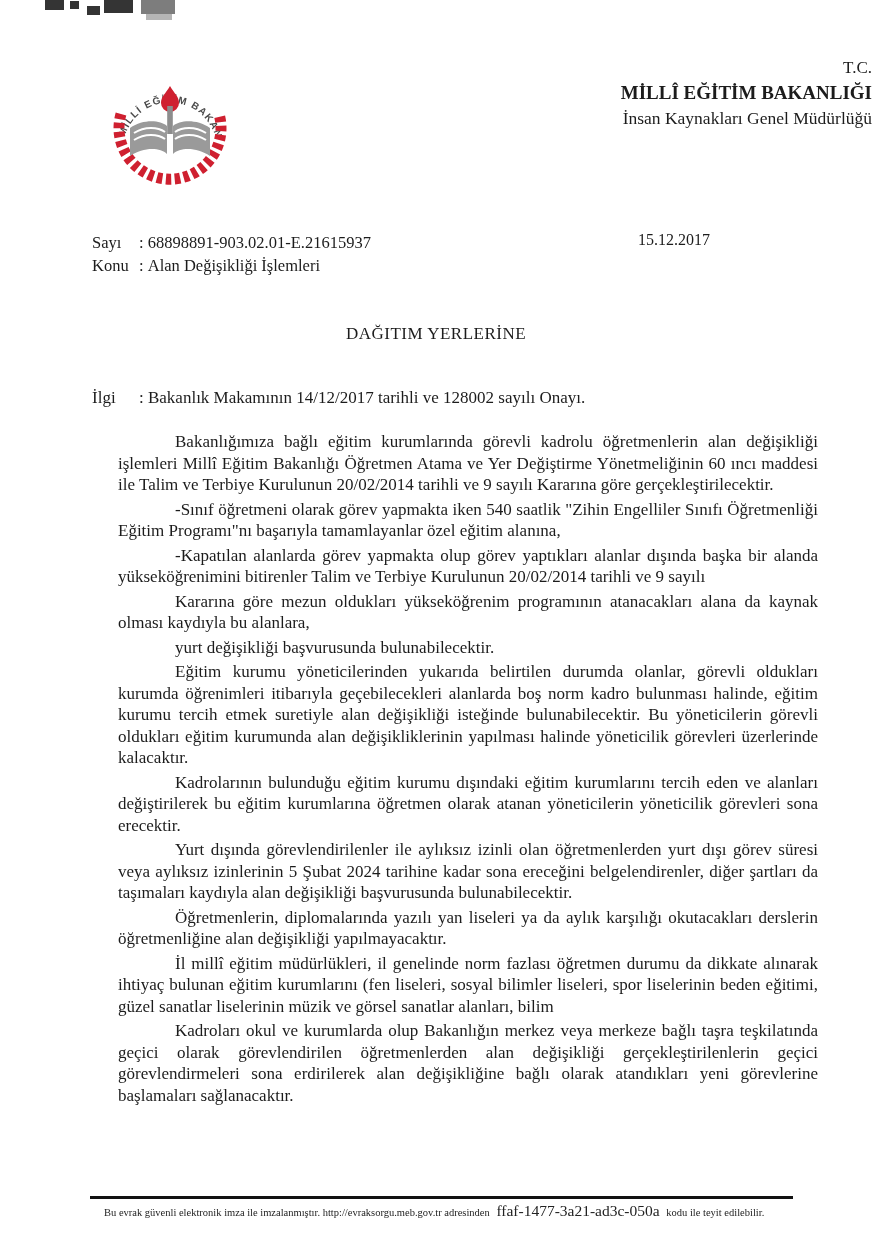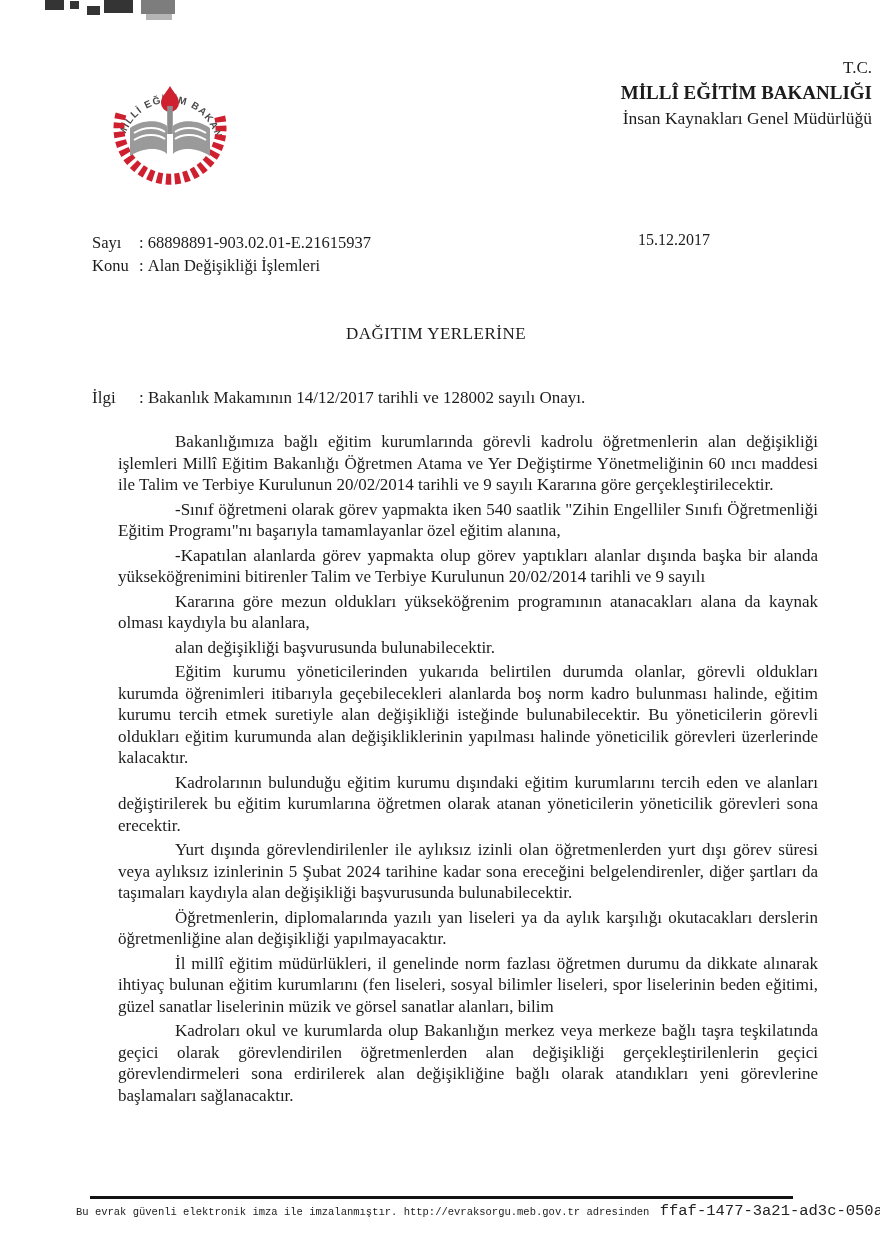--- a/index.html
+++ b/index.html
@@ -45,22 +45,22 @@
     font-size:17px; line-height:21.5px;margin-left:26px;
   }
   .body-text p.para {
     margin:0 0 3px 0; text-indent:57px;
     text-align:justify; text-justify:inter-word;
   }
 
   
   .footer-rule { position:absolute; left:90px; top:1196px; width:703px; height:3px; background:#121212; }
   .footer-text {
-    position:absolute; left:76px; top:1202px; width:760px; white-space:nowrap;
-    font-size:10.5px; color:#222;font-family:Liberation Mono, monospace;
+    position:absolute; left:104px; top:1202px; width:760px; white-space:nowrap;
+    font-size:10.5px; color:#222;
   }
   .footer-code { font-size:15.5px; padding:0 4px; }
 </style>
 </head>
 <body>
 
 <div class="page">
 
   <div>
     <div class="artifact" style="left:45px;top:0;width:19px;height:10px;"></div>
@@ -116,21 +116,21 @@
 
   <div class="ilgi">
     <span class="ilgi-label">İlgi</span><span>:</span>&nbsp;<span>Bakanlık Makamının 14/12/2017 tarihli ve 128002 sayılı Onayı.</span>
   </div>
 
   <div class="body-text">
       <p class="para">Bakanlığımıza bağlı eğitim kurumlarında görevli kadrolu öğretmenlerin alan değişikliği işlemleri Millî Eğitim Bakanlığı Öğretmen Atama ve Yer Değiştirme Yönetmeliğinin 60 ıncı maddesi ile Talim ve Terbiye Kurulunun 20/02/2014 tarihli ve 9 sayılı Kararına göre gerçekleştirilecektir.</p>
       <p class="para">-Sınıf öğretmeni olarak görev yapmakta iken 540 saatlik "Zihin Engelliler Sınıfı Öğretmenliği Eğitim Programı"nı başarıyla tamamlayanlar özel eğitim alanına,</p>
       <p class="para">-Kapatılan alanlarda görev yapmakta olup görev yaptıkları alanlar dışında başka bir alanda yükseköğrenimini bitirenler Talim ve Terbiye Kurulunun 20/02/2014 tarihli ve 9 sayılı</p>
       <p class="para">Kararına göre mezun oldukları yükseköğrenim programının atanacakları alana da kaynak olması kaydıyla bu alanlara,</p>
-      <p class="para">alan değişikliği başvurusunda bulunabilecektir.</p>
+      <p class="para">yurt değişikliği başvurusunda bulunabilecektir.</p>
       <p class="para">Eğitim kurumu yöneticilerinden yukarıda belirtilen durumda olanlar, görevli oldukları kurumda öğrenimleri itibarıyla geçebilecekleri alanlarda boş norm kadro bulunması halinde, eğitim kurumu tercih etmek suretiyle alan değişikliği isteğinde bulunabilecektir. Bu yöneticilerin görevli oldukları eğitim kurumunda alan değişikliklerinin yapılması halinde yöneticilik görevleri üzerlerinde kalacaktır.</p>
       <p class="para">Kadrolarının bulunduğu eğitim kurumu dışındaki eğitim kurumlarını tercih eden ve alanları değiştirilerek bu eğitim kurumlarına öğretmen olarak atanan yöneticilerin yöneticilik görevleri sona erecektir.</p>
       <p class="para">Yurt dışında görevlendirilenler ile aylıksız izinli olan öğretmenlerden yurt dışı görev süresi veya aylıksız izinlerinin 5 Şubat 2024 tarihine kadar sona ereceğini belgelendirenler, diğer şartları da taşımaları kaydıyla alan değişikliği başvurusunda bulunabilecektir.</p>
       <p class="para">Öğretmenlerin, diplomalarında yazılı yan liseleri ya da aylık karşılığı okutacakları derslerin öğretmenliğine alan değişikliği yapılmayacaktır.</p>
       <p class="para">İl millî eğitim müdürlükleri, il genelinde norm fazlası öğretmen durumu da dikkate alınarak ihtiyaç bulunan eğitim kurumlarını (fen liseleri, sosyal bilimler liseleri, spor liselerinin beden eğitimi,  güzel sanatlar liselerinin müzik ve görsel sanatlar alanları, bilim</p>
       <p class="para">Kadroları okul ve kurumlarda olup Bakanlığın merkez veya merkeze bağlı taşra teşkilatında geçici olarak görevlendirilen öğretmenlerden alan değişikliği gerçekleştirilenlerin geçici görevlendirmeleri sona erdirilerek alan değişikliğine bağlı olarak atandıkları yeni görevlerine başlamaları sağlanacaktır.</p>
     </div>
 
   <div class="footer-rule"></div>
   <div class="footer-text">

